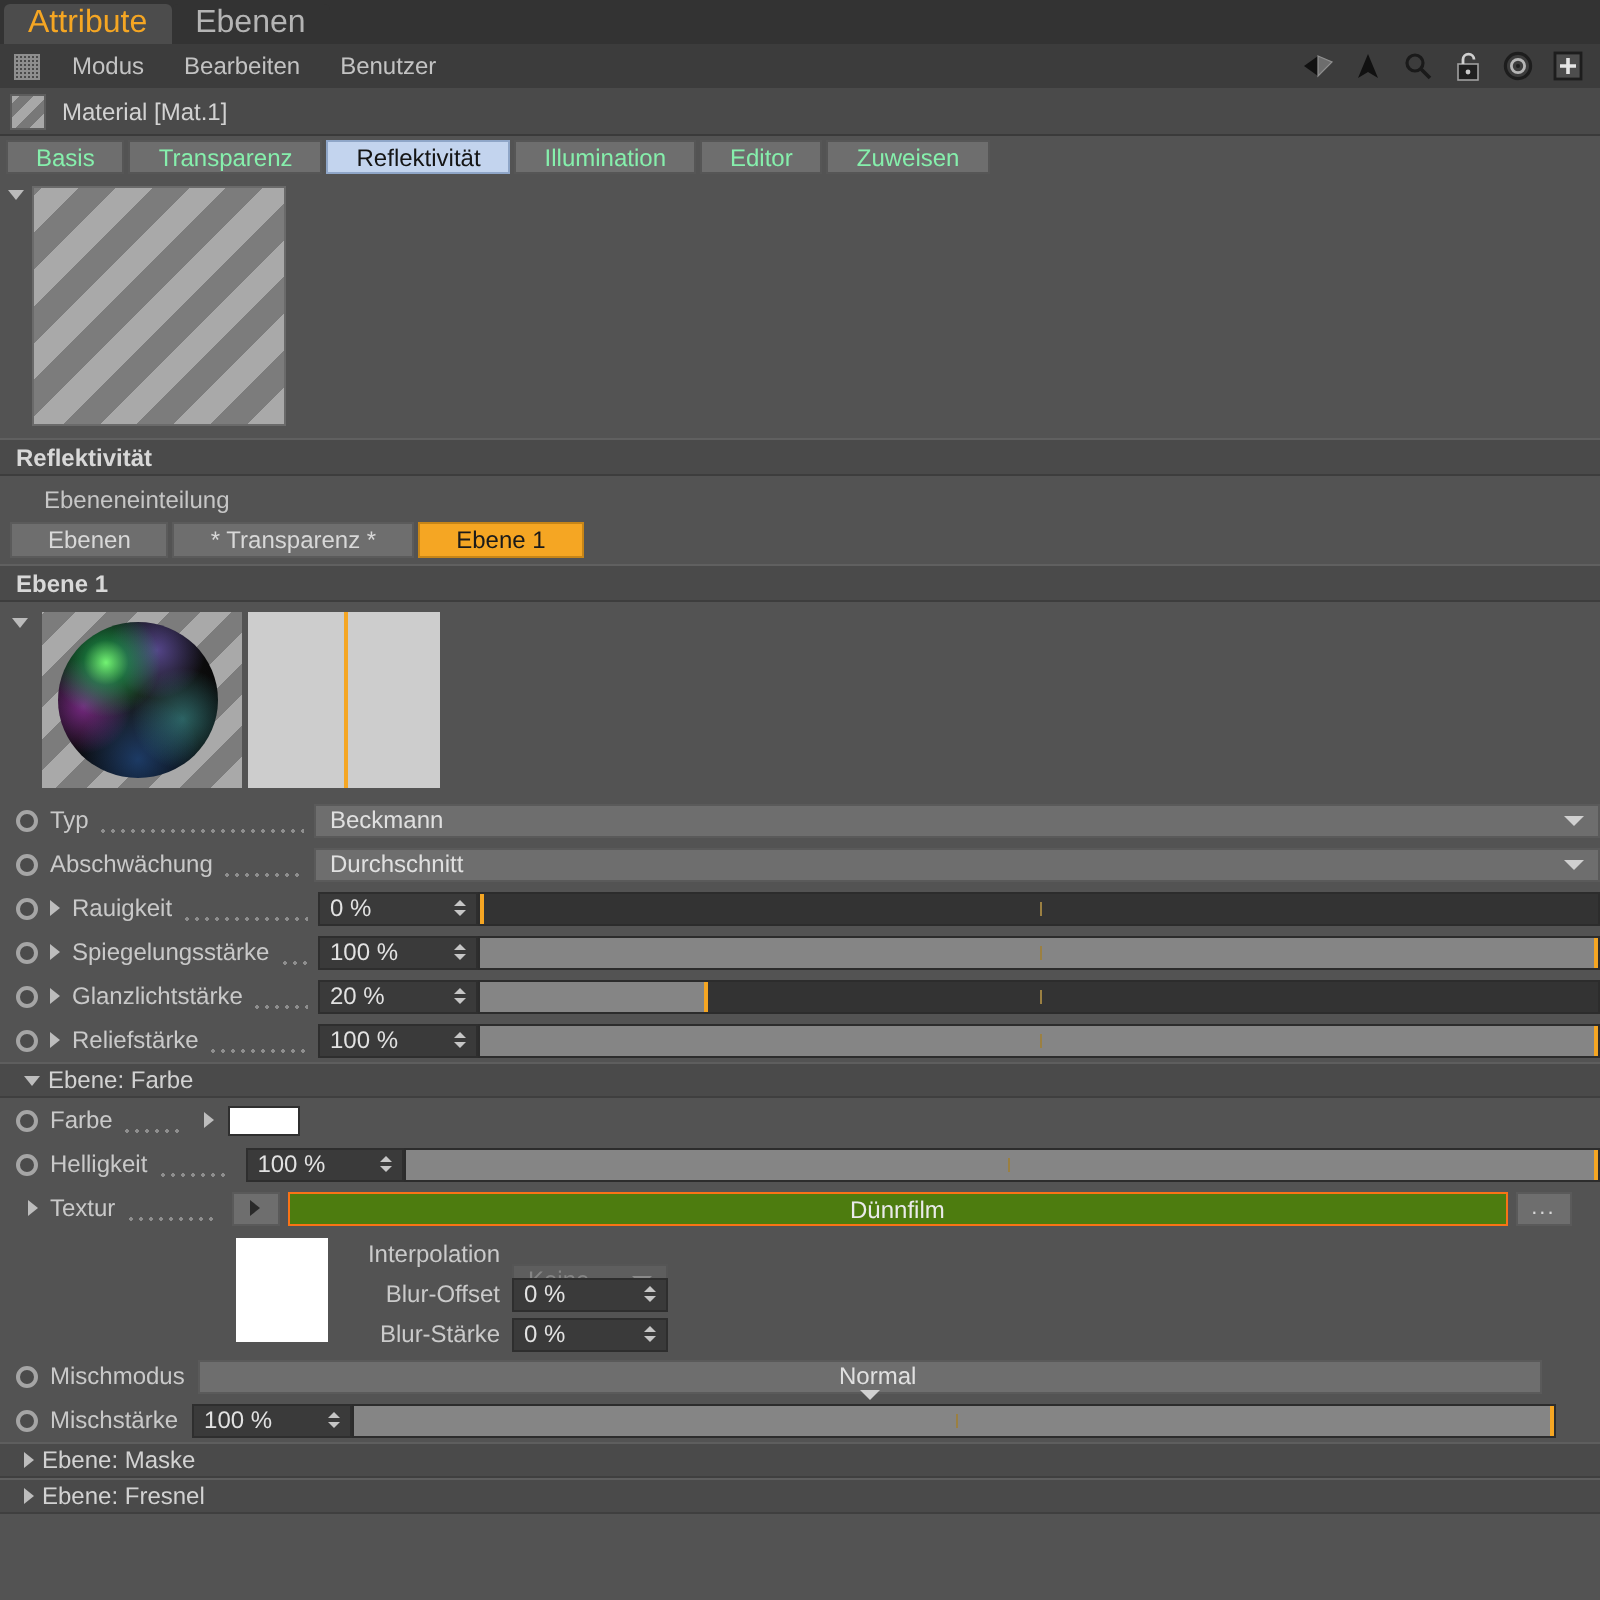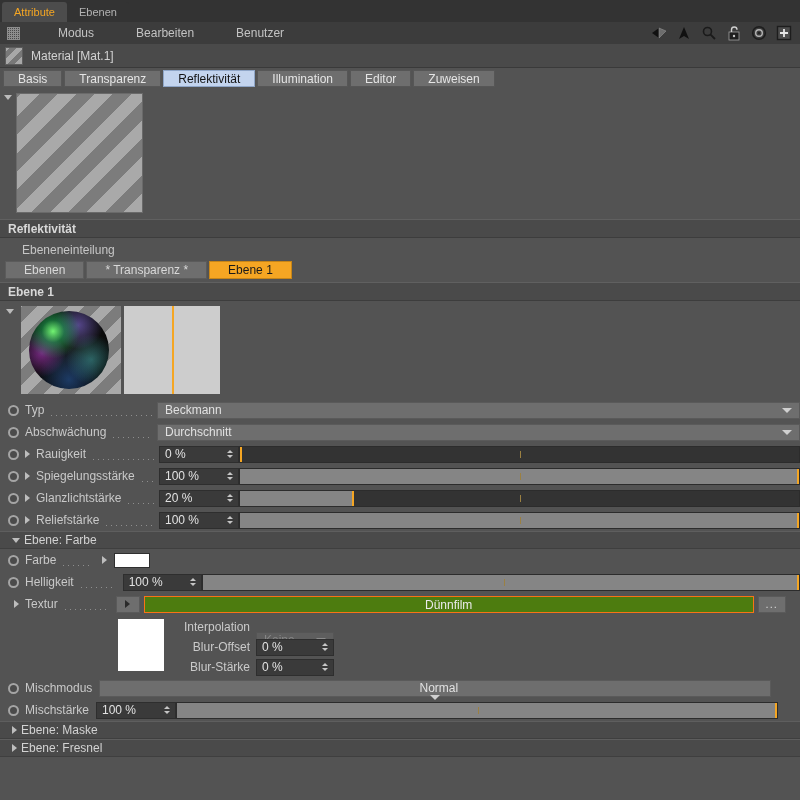--- a/index.html
+++ b/index.html
@@ -11,27 +11,27 @@
     font-size:12px;
     color:#c8c8c8;
     -webkit-font-smoothing:antialiased;
   }
   .app { position:relative; width:800px; height:800px; }
 
   
   .tabstrip { height:22px; background:#333333; display:flex; align-items:flex-end; padding-left:2px; }
   .ttab {
     height:20px; padding:0 12px; display:flex; align-items:center;
-    font-size:11px; color:#b4b4b4; background:#333333;
+    font-size:16px; color:#b4b4b4; background:#333333;
     border-top-left-radius:3px; border-top-right-radius:3px;
   }
   .ttab.sel { background:#4c4c4c; color:#f5a623; }
 
   
-  .menubar { height:22px; background:#3c3c3c; display:flex; align-items:center; position:relative;gap:22px; }
+  .menubar { height:22px; background:#3c3c3c; display:flex; align-items:center; position:relative; }
   .hatch {
     width:13px; height:13px; margin-left:7px; margin-right:6px;
     background-image:
       repeating-linear-gradient(0deg,#8e8e8e 0 1px, transparent 1px 2px),
       repeating-linear-gradient(90deg,#8e8e8e 0 1px, transparent 1px 2px);
     background-color:#4a4a4a;
   }
   .menuitem { padding:0 10px; color:#c3c3c3; font-size:12px; line-height:22px; }
   .menuicons { position:absolute; right:4px; top:0; height:22px; display:flex; align-items:center; gap:9px; padding-right:4px;}
   .micon { width:16px; height:16px; display:block; }
@@ -42,21 +42,21 @@
     width:18px; height:18px; margin-left:5px; margin-right:8px;
     background:repeating-linear-gradient(-45deg,#a8a8a8 0 5px,#787878 5px 10px);
     border:1px solid #5d5d5d;
   }
   .mattitle { font-size:12px; color:#d2d2d2; }
 
   
   .mtabs { height:21px; background:#535353; display:flex; align-items:center; padding:0 3px; gap:2px; }
   .mtab {
     height:17px; display:flex; align-items:center; justify-content:center;
-    padding:0 14px; font-size:12px; color:#e5e5e5;
+    padding:0 14px; font-size:12px; color:#86efac;
     background:#6e6e6e; border:1px solid #565656;
   }
   .mtab.sel { background:#c3d4ee; color:#141414; border-color:#8fa6c8; }
 
   
   .previewblock { height:130px; background:#535353; position:relative; }
   .arrowsm { position:absolute; left:4px; top:6px; width:0;height:0;
      border-left:4px solid transparent;border-right:4px solid transparent;border-top:5px solid #bbbbbb;}
   .bigpreview {
     position:absolute; left:16px; top:4px; width:127px; height:120px;

